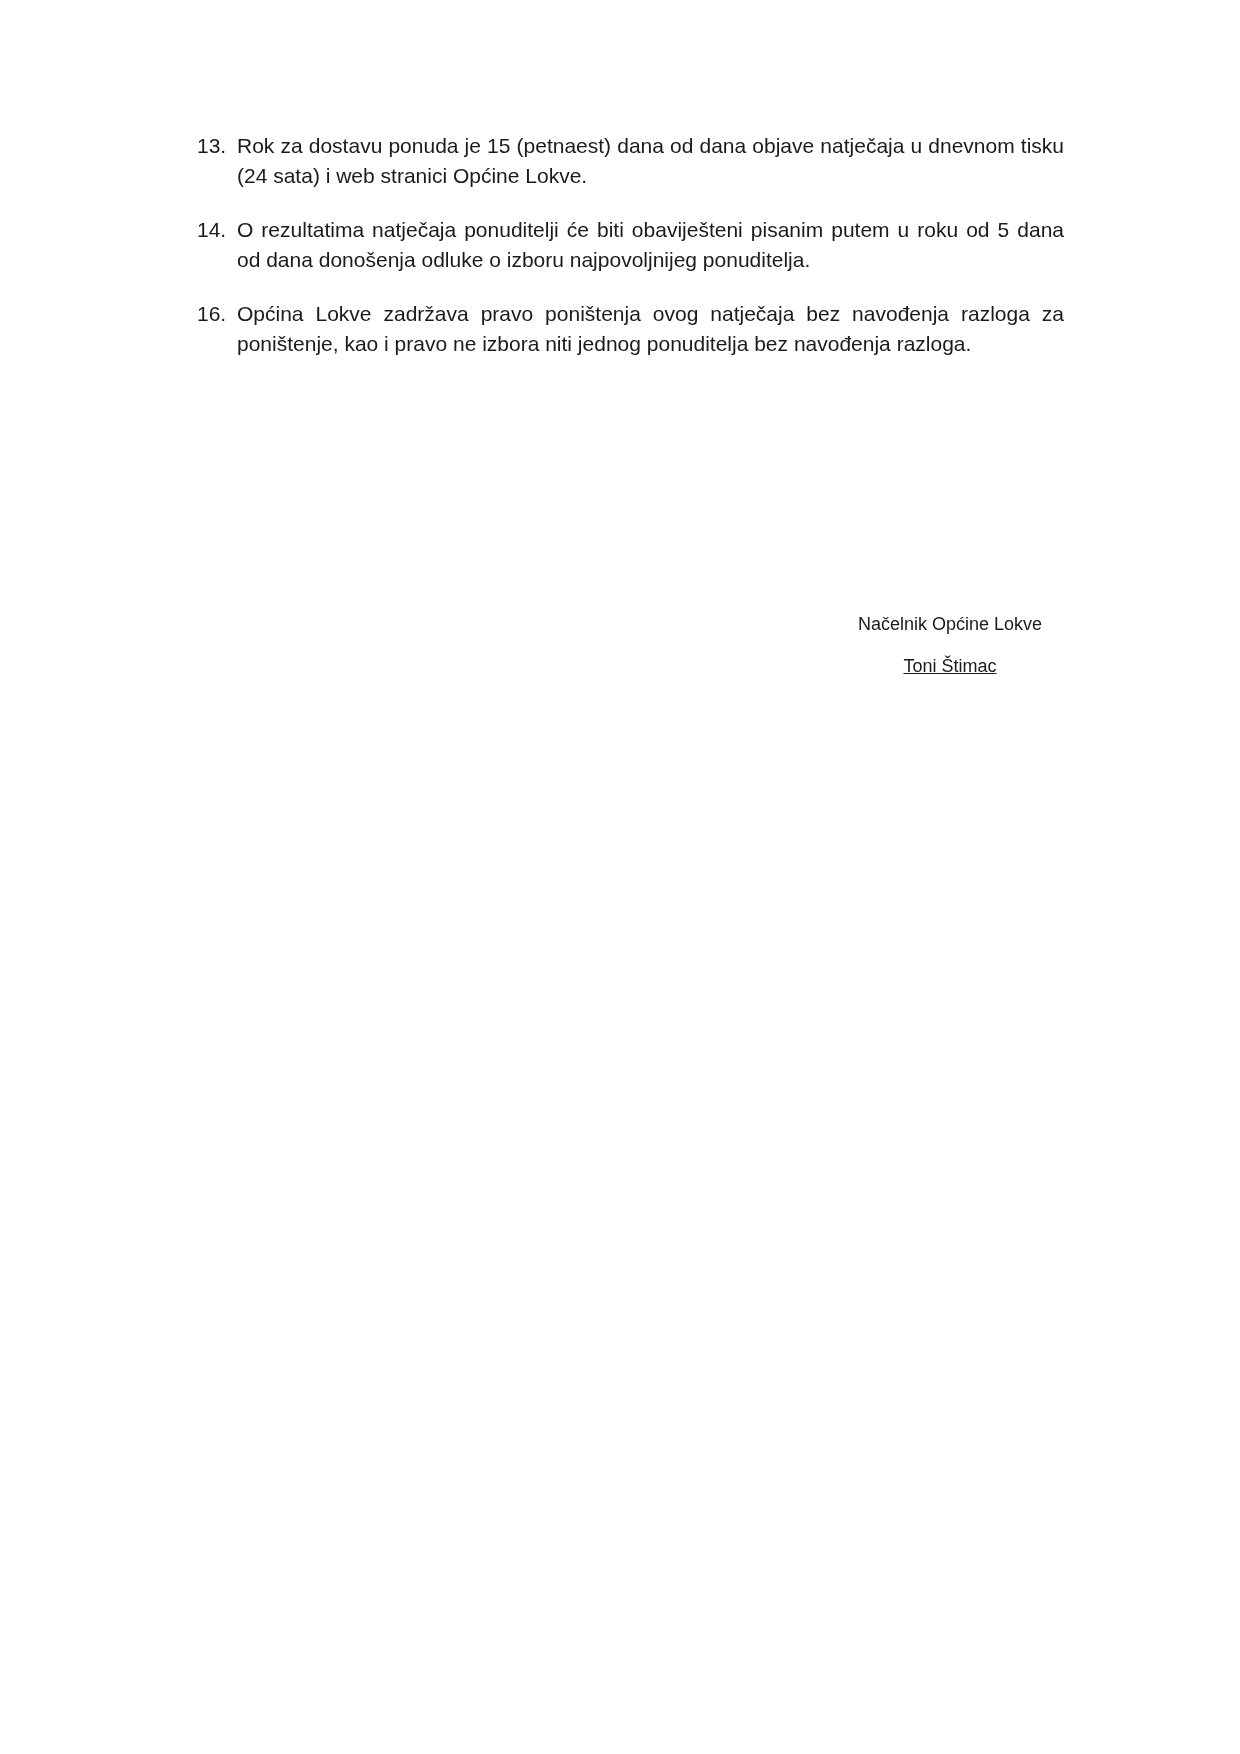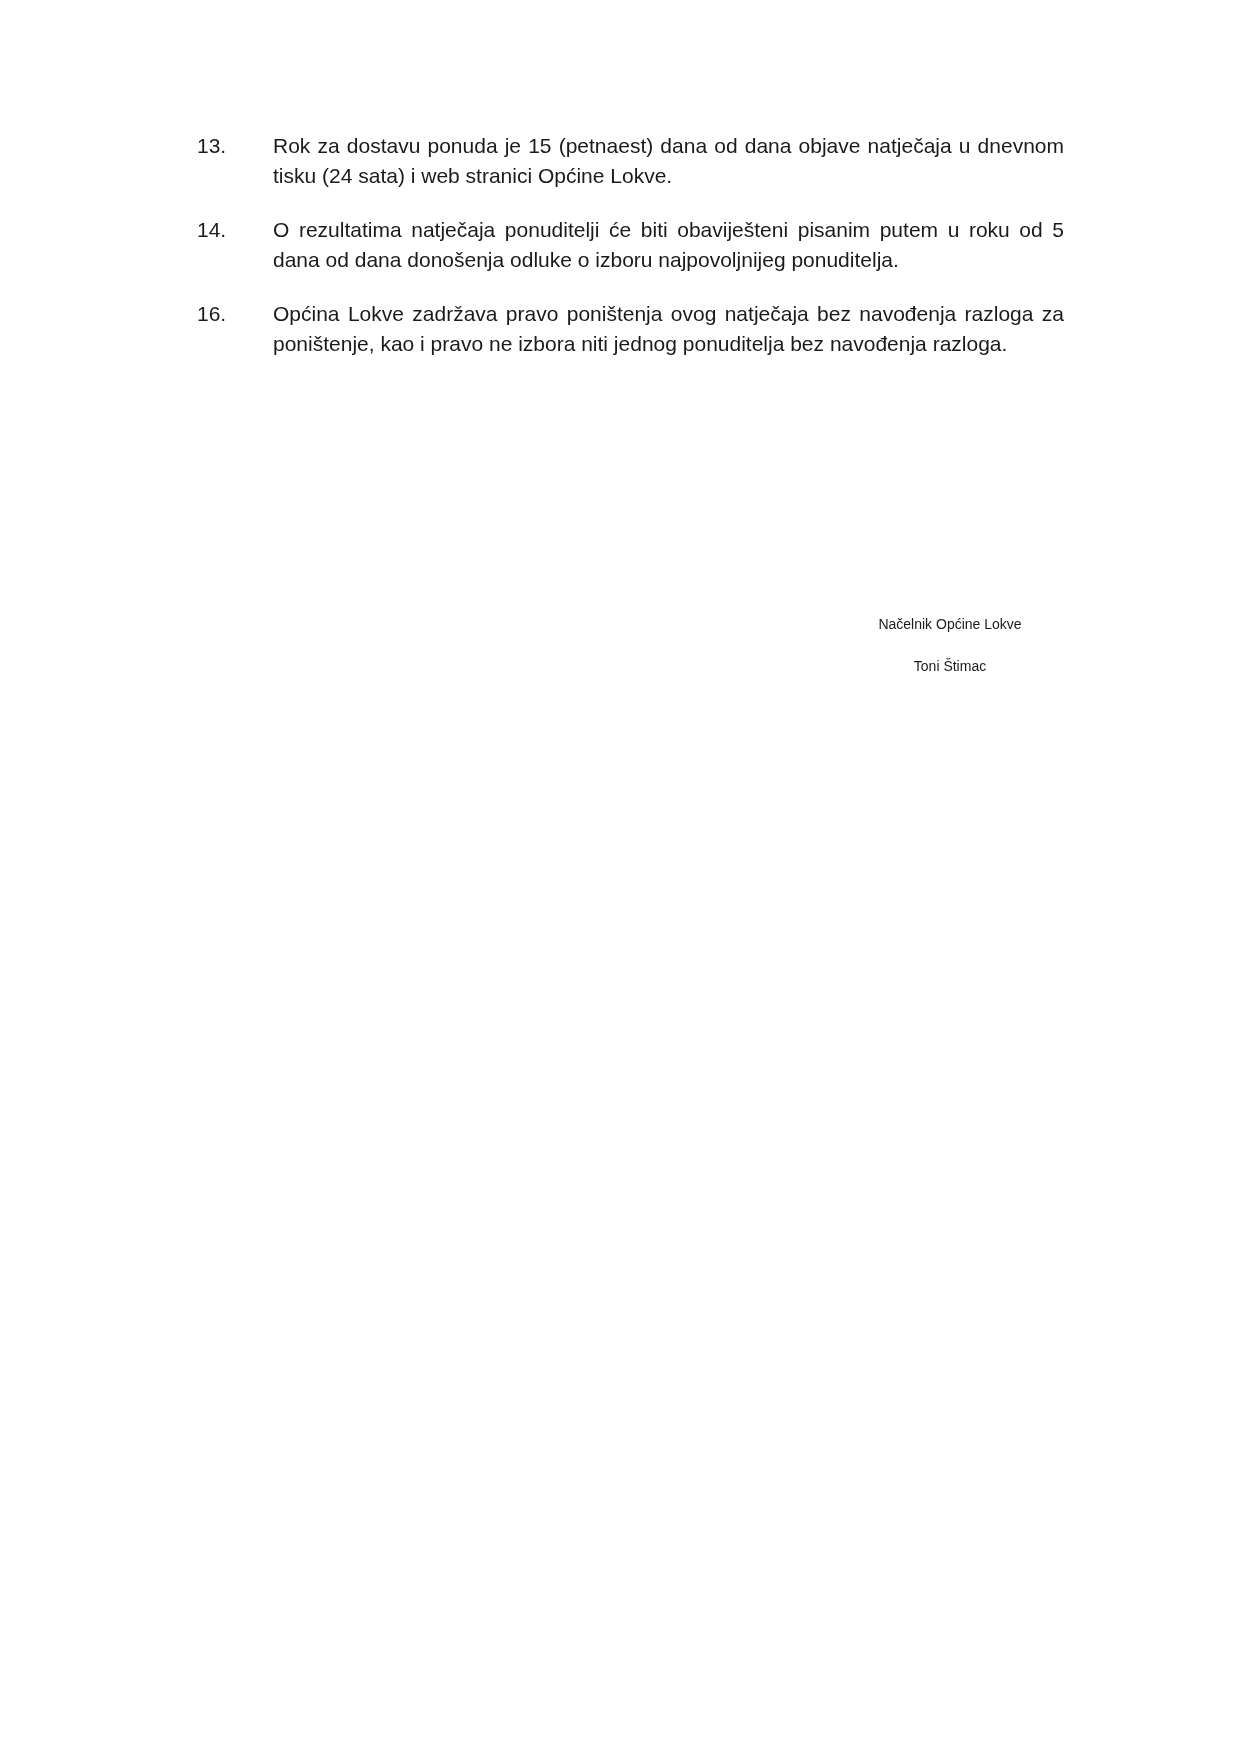--- a/index.html
+++ b/index.html
@@ -21,44 +21,44 @@
     position: absolute;
     left: 197px;
     top: 131px;
     width: 883px;
   }
   .list-item {
     display: flex;
     font-size: 21px;
     line-height: 30px;
     margin: 0 16px 24px 0;
-    gap: 36px;
   }
   .list-item .num {
     flex: 0 0 40px;
     white-space: nowrap;
   }
   .list-item .text {
     flex: 1 1 auto;
     text-align: justify;
   }
   .signature {
     position: absolute;
     left: 700px;
     top: 609px;
     width: 500px;
     text-align: center;
-    font-size: 14px;
+    font-size: 18px;
     line-height: 30px;
   }
   .signature .sig-title {
     margin: 0 0 12px 0;
   }
   .signature .sig-name {
     margin: 0;
+    text-decoration: underline;
   }
 </style>
 </head>
 <body>
 
 <div class="page">
 
   <div class="content">
 
     <div class="list-item">

